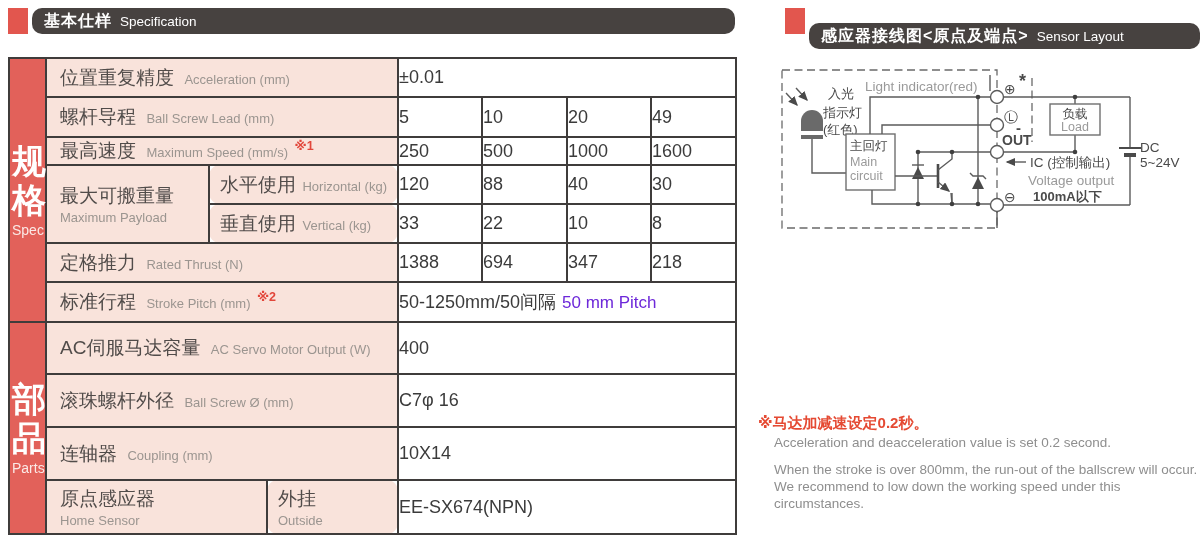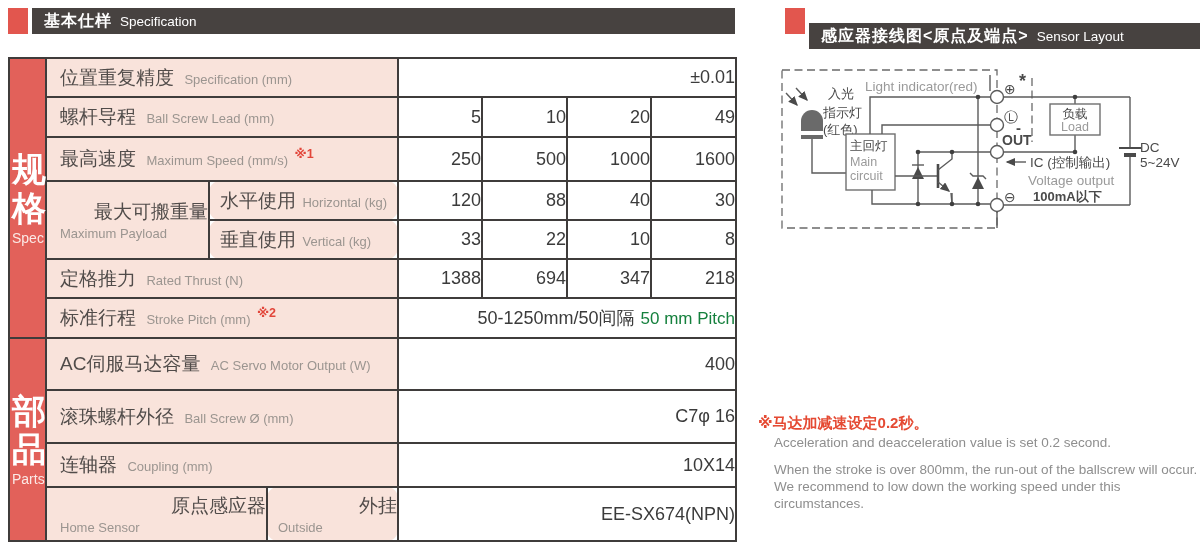--- a/index.html
+++ b/index.html
@@ -2,40 +2,40 @@
 <html><head>
 <meta charset="utf-8">
 <style>
   * { margin:0; padding:0; box-sizing:border-box; }
   body { background:#ffffff; font-family:"Liberation Sans","DejaVu Sans",sans-serif; }
   #page { position:relative; width:1200px; height:553px; background:#fff; overflow:hidden; }
 
   
   .hdr-accent { position:absolute; width:20px; height:26px; background:#e2564e; }
   .hdr-bar { position:absolute; height:26px; background:#474240; color:#fff;
-             display:flex; align-items:center; padding-left:12px; white-space:nowrap; }
+             display:flex; align-items:center; padding-left:12px; white-space:nowrap;border-radius:10px; }
   .hdr-zh { font-size:16px; font-weight:bold; letter-spacing:1px; }
   .hdr-en { font-size:13.5px; margin-left:8px; font-weight:normal; }
 
   
   table.spec { position:absolute; left:8px; top:57px; width:727px;
                border-collapse:collapse; table-layout:fixed; }
   table.spec td { border:2px solid #3f3c3b; vertical-align:middle; }
   td.lbl { background:#f9e3db; padding-left:13px; }
   td.sub { background:#f9e3db; padding-left:10px;border-radius:11px; }
-  td.val { background:#fff; text-align:right; font-size:18px; color:#3b3b3b; }
+  td.val { background:#fff; text-align:left; font-size:18px; color:#3b3b3b; }
   td.sec { background:#e2615a; text-align:center; color:#fff; padding:0 2px; }
   .sec-zh { display:block; font-size:34px; font-weight:bold; line-height:1.12; letter-spacing:0; }
   .sec-en { display:block; font-size:14px; margin-top:3px; color:#fbe9e6; }
   .zh { font-size:19px; color:#514c4a; }
   .en { font-size:13px; color:#9b9590; margin-left:6px; }
   .en-blk { display:block; font-size:13px; color:#9b9590; margin-top:1px; }
-  .zh-blk { display:block; font-size:19px; color:#514c4a;text-align:right; }
+  .zh-blk { display:block; font-size:19px; color:#514c4a; }
   .sup { font-size:12.5px; color:#e2463a; font-weight:bold; position:relative; top:-7px; margin-left:2px; }
-  .val-sub { color:#15803d; font-size:17px; margin-left:6px; }
+  .val-sub { color:#6d28d9; font-size:17px; margin-left:6px; }
 
   
   #diagram { position:absolute; left:770px; top:55px; }
   #diagram text { font-family:"Liberation Sans","DejaVu Sans",sans-serif; }
   .wire { stroke:#5b5b5b; stroke-width:1.4; fill:none; }
   .dash { stroke:#6a6a6a; stroke-width:1.3; fill:none; stroke-dasharray:8 4.5; }
   .boxln { stroke:#6f6f6f; stroke-width:1.4; fill:#fff; }
   .dgray { fill:#4a4a4a; }
   .lgray { fill:#9a9a9a; }
   .dot { fill:#3f3f3f; }
@@ -75,36 +75,36 @@
         <col style="width:85px">
     </colgroup>
     <tbody>
         <tr>
       <td class="sec" rowspan="7">
         <span class="sec-zh">规格</span>
         <span class="sec-en">Spec</span>
       </td>
       <td class="lbl" colspan="3" style="height:39px">
         <span class="zh">位置重复精度</span>
-        <span class="en">Specification (mm)</span>
+        <span class="en">Acceleration (mm)</span>
       </td>
       <td class="val" colspan="4">±0.01</td>
     </tr>
     <tr>
       <td class="lbl" colspan="3" style="height:40px">
         <span class="zh">螺杆导程</span>
         <span class="en">Ball Screw Lead (mm)</span>
       </td>
       <td class="val">5</td>
       <td class="val">10</td>
       <td class="val">20</td>
       <td class="val">49</td>
     </tr>
     <tr>
-      <td class="lbl" colspan="3" style="height:44px">
+      <td class="lbl" colspan="3" style="height:28px">
         <span class="zh">最高速度</span>
         <span class="en">Maximum Speed (mm/s)</span>
         <span class="sup">※1</span>
       </td>
       <td class="val">250</td>
       <td class="val">500</td>
       <td class="val">1000</td>
       <td class="val">1600</td>
     </tr>
     <tr>
@@ -163,21 +163,21 @@
       <td class="val" colspan="4">400</td>
     </tr>
     <tr>
       <td class="lbl" colspan="3" style="height:53px">
         <span class="zh">滚珠螺杆外径</span>
         <span class="en">Ball Screw Ø (mm)</span>
       </td>
       <td class="val" colspan="4">C7φ 16</td>
     </tr>
     <tr>
-      <td class="lbl" colspan="3" style="height:44px">
+      <td class="lbl" colspan="3" style="height:53px">
         <span class="zh">连轴器</span>
         <span class="en">Coupling (mm)</span>
       </td>
       <td class="val" colspan="4">10X14</td>
     </tr>
     <tr>
       <td class="lbl" colspan="2" style="height:54px">
         <span class="zh-blk">原点感应器</span>
         <span class="en-blk">Home Sensor</span>
       </td>

